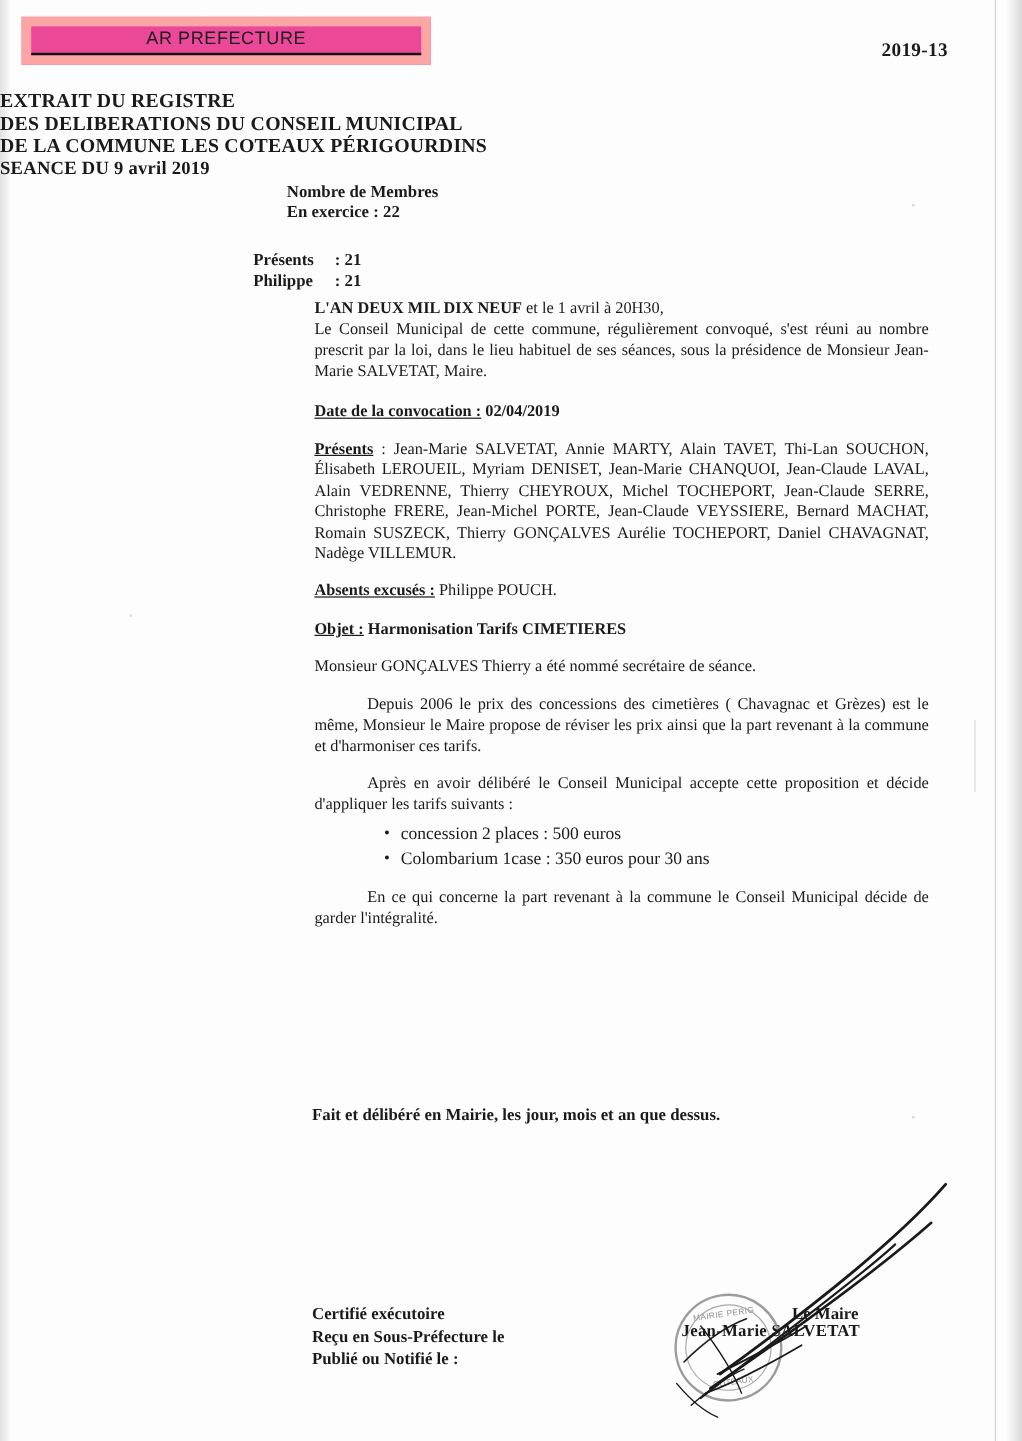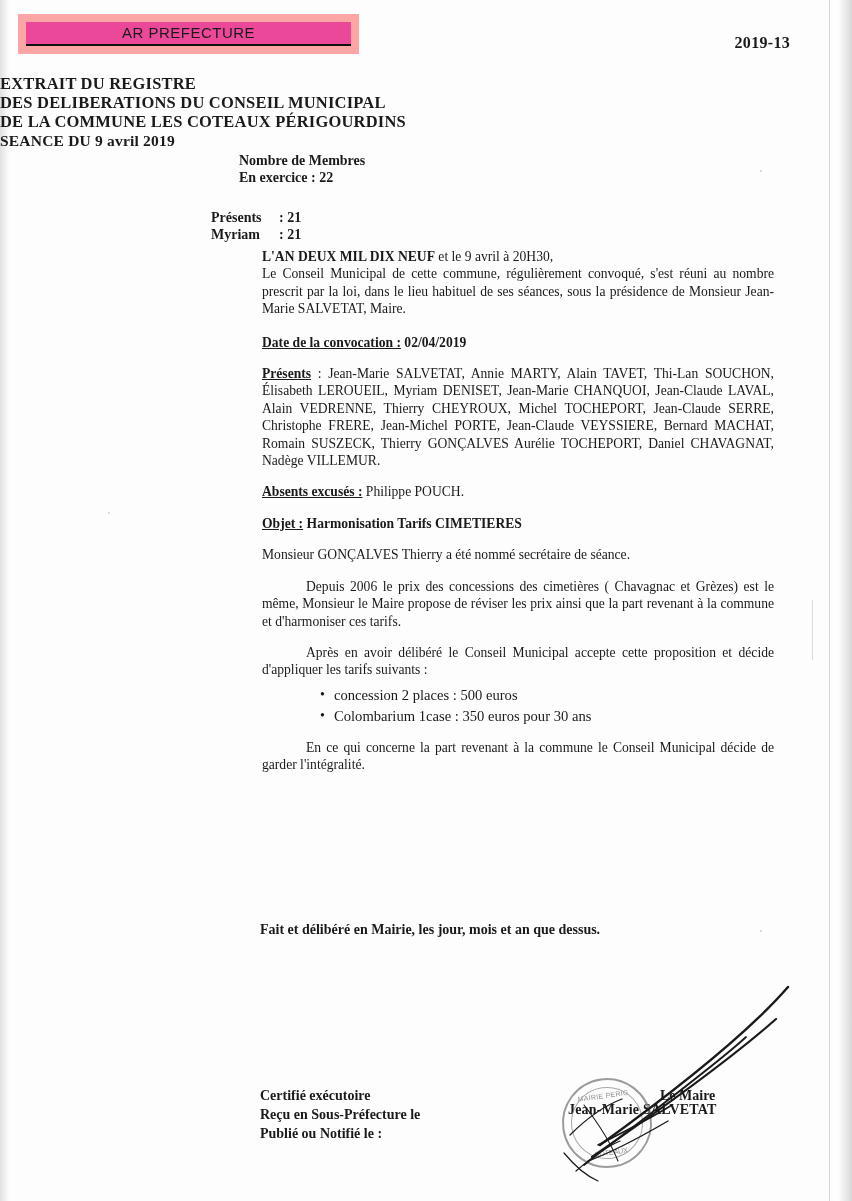--- a/index.html
+++ b/index.html
@@ -271,29 +271,29 @@
   <div class="members">
     <div>Nombre de Membres</div>
     <div>En exercice : 22</div>
   </div>
   <div class="members-2">
     <div class="mrow">
       <span class="mlabel">Présents</span>
       <span class="mval">: 21</span>
     </div>
     <div class="mrow">
-      <span class="mlabel">Myriam</span>
+      <span class="mlabel">Philippe</span>
       <span class="mval">: 21</span>
     </div>
   </div>
 
   <div class="body-col">
 
     <p class="para tight">
-      <span class="b">L'AN DEUX MIL DIX NEUF</span><span> et  le 9 avril  à 20H30,</span><br>
+      <span class="b">L'AN DEUX MIL DIX NEUF</span><span> et  le 1 avril  à 20H30,</span><br>
       <span>Le Conseil Municipal de cette commune, régulièrement convoqué, s'est réuni au nombre prescrit par la loi, dans le lieu habituel de ses séances, sous la présidence de Monsieur Jean-Marie SALVETAT, Maire.</span>
     </p>
 
     <p class="para sect-gap">
       <span class="u b">Date de la convocation :</span>
       <span class="b">02/04/2019</span>
     </p>
 
     <p class="para">
       <span class="u b">Présents</span><span> : Jean-Marie SALVETAT, Annie MARTY, Alain TAVET, Thi-Lan SOUCHON, Élisabeth LEROUEIL, Myriam DENISET, Jean-Marie CHANQUOI, Jean-Claude LAVAL, Alain VEDRENNE, Thierry CHEYROUX, Michel TOCHEPORT, Jean-Claude SERRE, Christophe FRERE,  Jean-Michel PORTE, Jean-Claude VEYSSIERE, Bernard MACHAT, Romain SUSZECK, Thierry GONÇALVES Aurélie TOCHEPORT, Daniel CHAVAGNAT, Nadège VILLEMUR.</span>

